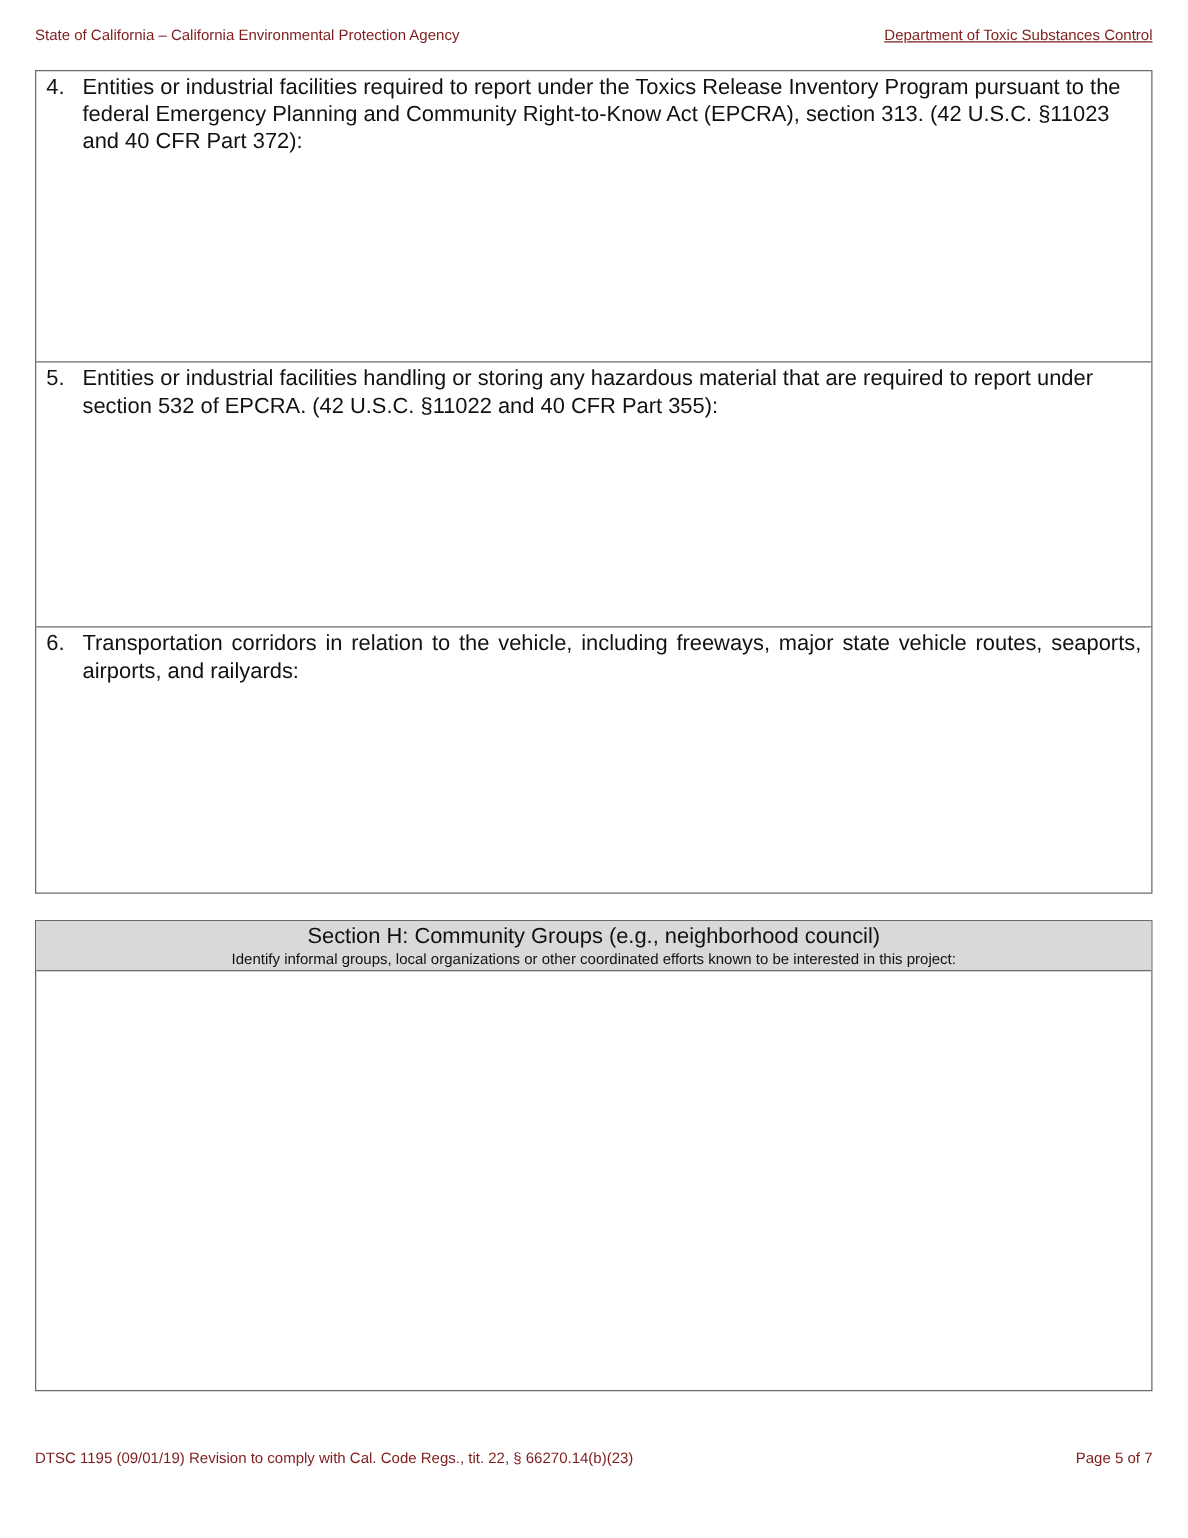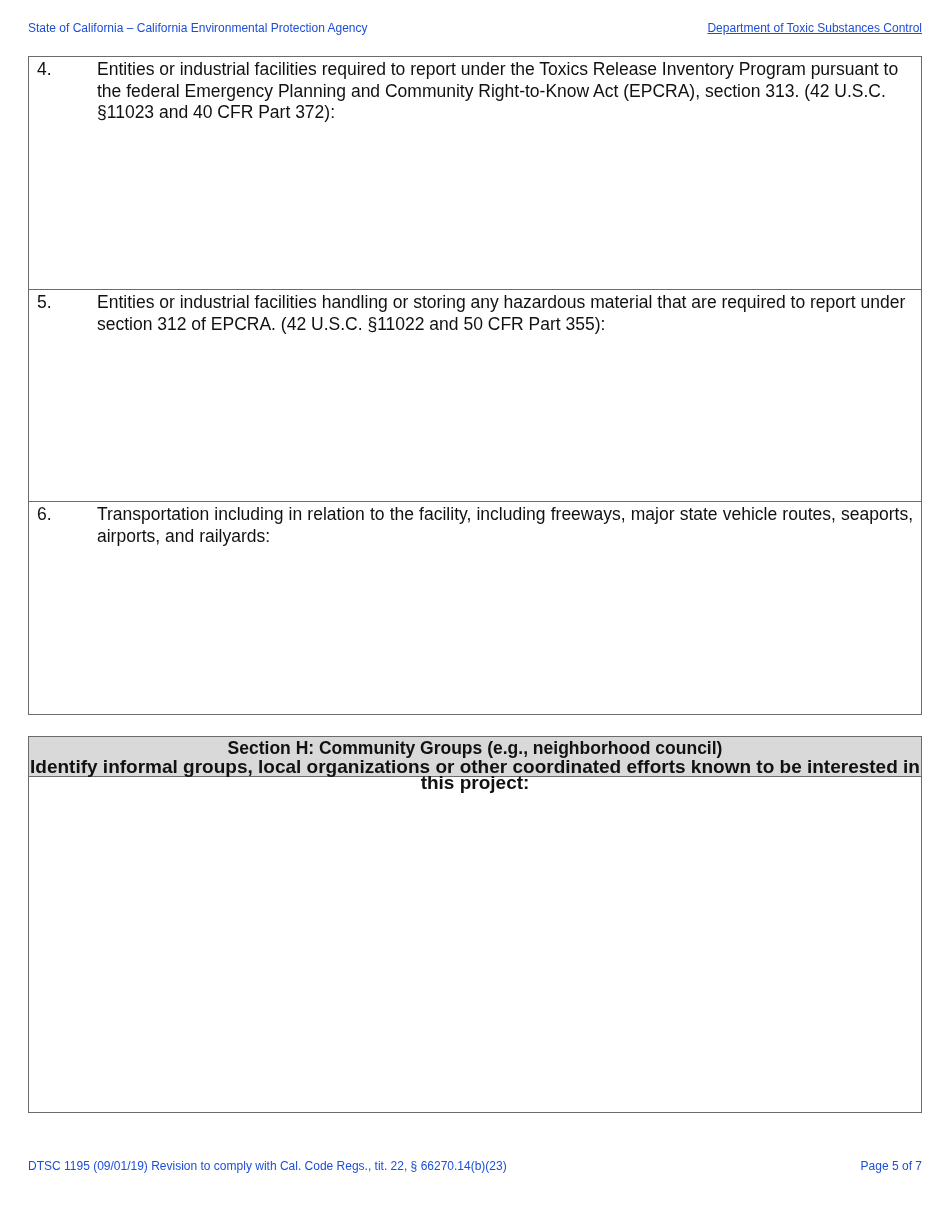--- a/index.html
+++ b/index.html
@@ -1,83 +1,83 @@
 <!DOCTYPE html>
 <html><head>
   <meta charset="utf-8">
   <style>
     html, body { margin: 0; padding: 0; background: #ffffff; }
     body {
       width: 950px; height: 1230px; position: relative; overflow: hidden;
       font-family: "Liberation Sans", sans-serif; color: #111111;
     }
     .hdr-left, .hdr-right, .ftr-left, .ftr-right {
-      position: absolute; font-size: 12px; line-height: 14px; color: #1d4ed8;
+      position: absolute; font-size: 12px; line-height: 14px; color: #7f1d1d;
     }
     .hdr-left { left: 28px; top: 21px; }
     .hdr-right { right: 28px; top: 21px; text-decoration: underline; }
     .ftr-left { left: 28px; top: 1159px; }
     .ftr-right { right: 28px; top: 1159px; }
 
     .q-table {
       position: absolute; left: 28px; top: 56px; width: 892px;
       border: 1px solid #6b6b6b; box-sizing: content-box;
     }
     .q-row { position: relative; box-sizing: border-box; border-bottom: 1px solid #6b6b6b; }
     .q-row:last-child { border-bottom: none; }
     .q-row.r4 { height: 233px; }
     .q-row.r5 { height: 212px; }
     .q-row.r6 { height: 212px; }
     .q-text {
       display: flex; padding: 2px 8px 0 7px; font-size: 17.5px; line-height: 21.5px;
     }
     .q-num { width: 29px; flex: none; padding-left: 1px; }
-    .q-body { flex: 1; margin-left: 31px; }
+    .q-body { flex: 1; }
     .q-body.justify { text-align: justify; }
     .q-answer {
       position: absolute; left: 0; right: 0; bottom: 0; top: 70px;
     }
 
     .sec-h {
       position: absolute; left: 28px; top: 736px; width: 892px; height: 375px;
       border: 1px solid #6b6b6b;
     }
     .sec-h-head {
       background: #d9d9d9; height: 39px; border-bottom: 1px solid #6b6b6b;
       text-align: center; box-sizing: content-box;
     }
-    .sec-h-title { font-size: 17.5px; font-weight: bold; line-height: 21px; padding-top: 1px; }
-    .sec-h-sub { font-size: 19px; line-height: 16px; font-weight: bold; }
+    .sec-h-title { font-size: 17.5px; font-weight: normal; line-height: 21px; padding-top: 1px; }
+    .sec-h-sub { font-size: 12px; line-height: 16px; }
     .sec-h-answer { position: absolute; left: 0; right: 0; top: 40px; bottom: 0; }
   </style>
 </head>
 <body>
 
 <div class="hdr-left">State of California – California Environmental Protection Agency</div>
 <div class="hdr-right">Department of Toxic Substances Control</div>
 
 <div class="q-table">
   <div class="q-row r4">
     <div class="q-text">
       <span class="q-num">4.</span>
       <span class="q-body">Entities or industrial facilities required to report under the Toxics Release Inventory Program pursuant to the federal Emergency Planning and Community Right-to-Know Act (EPCRA), section 313. (42 U.S.C. §11023 and 40 CFR Part 372):</span>
     </div>
     <div class="q-answer"></div>
   </div>
   <div class="q-row r5">
     <div class="q-text">
       <span class="q-num">5.</span>
-      <span class="q-body">Entities or industrial facilities handling or storing any hazardous material that are required to report under section 312 of EPCRA. (42 U.S.C. §11022 and 50 CFR Part 355):</span>
+      <span class="q-body">Entities or industrial facilities handling or storing any hazardous material that are required to report under section 532 of EPCRA. (42 U.S.C. §11022 and 40 CFR Part 355):</span>
     </div>
     <div class="q-answer"></div>
   </div>
   <div class="q-row r6">
     <div class="q-text">
       <span class="q-num">6.</span>
-      <span class="q-body justify">Transportation including in relation to the facility, including freeways, major state vehicle routes, seaports, airports, and railyards:</span>
+      <span class="q-body justify">Transportation corridors in relation to the vehicle, including freeways, major state vehicle routes, seaports, airports, and railyards:</span>
     </div>
     <div class="q-answer"></div>
   </div>
 </div>
 
 <div class="sec-h">
   <div class="sec-h-head">
     <div class="sec-h-title">Section H: Community Groups (e.g., neighborhood council)</div>
     <div class="sec-h-sub">Identify informal groups, local organizations or other coordinated efforts known to be interested in this project:</div>
   </div>

